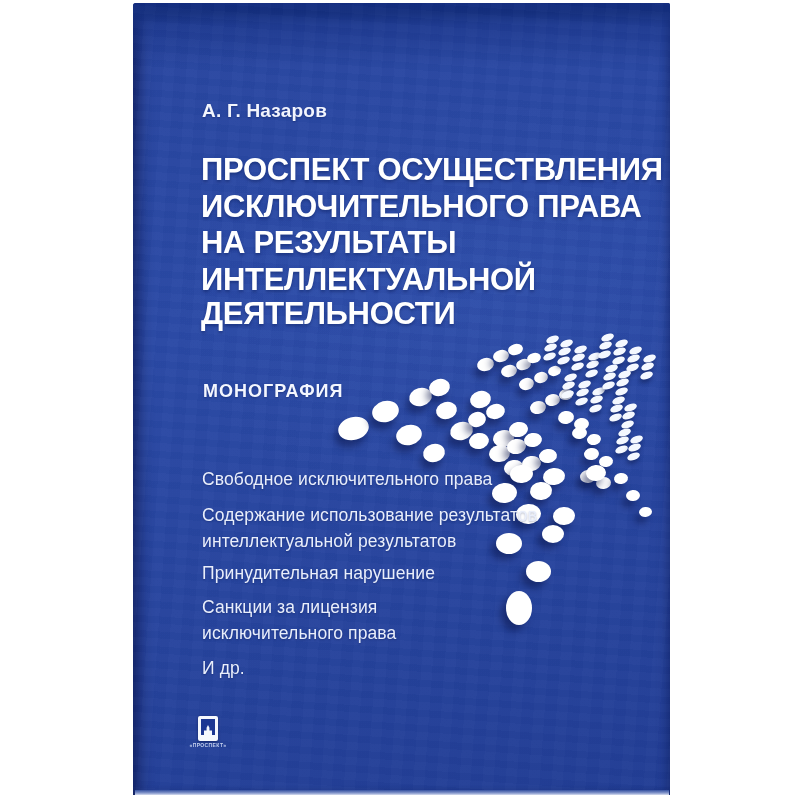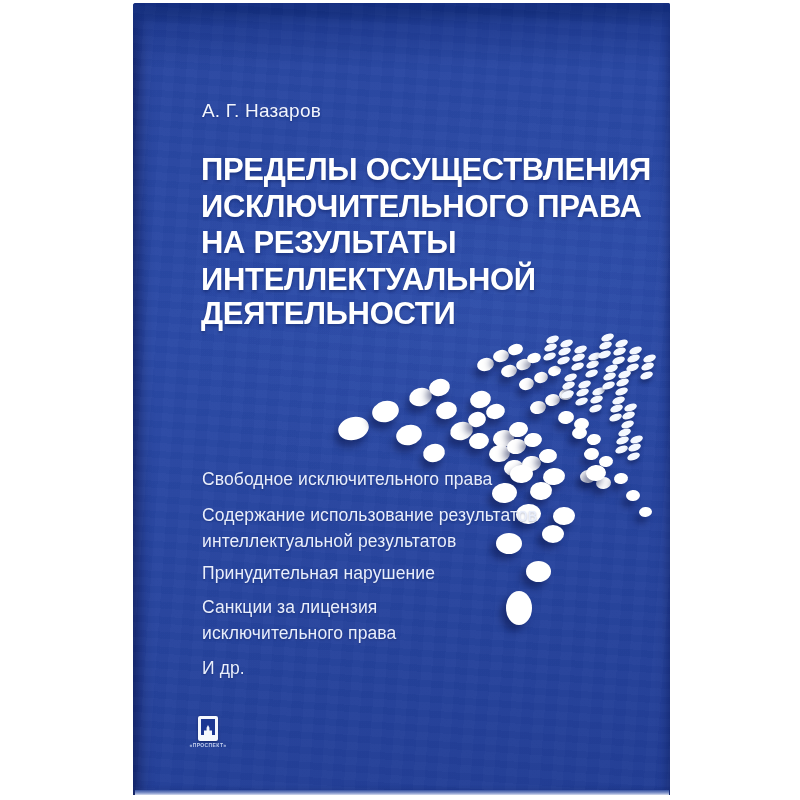--- a/index.html
+++ b/index.html
@@ -33,21 +33,21 @@
     position:absolute;inset:0;pointer-events:none;opacity:.6;
     background:
       repeating-linear-gradient(4deg, rgba(255,255,255,.020) 0 8px, rgba(4,10,50,.028) 8px 15px),
       repeating-linear-gradient(94deg, rgba(4,10,50,.025) 0 12px, rgba(255,255,255,.018) 12px 23px);
   }
 
   
   .layer{position:absolute;left:0;top:0;width:800px;height:800px;}
   .author{
     position:absolute;left:202px;top:100px;
-    color:#f2f5fd;font-size:19px;font-weight:400;letter-spacing:.2px;
+    color:#f2f5fd;font-size:19px;font-weight:700;letter-spacing:.2px;
     text-shadow:0 1px 2px rgba(0,16,70,.35);
   }
   .title-line{
     position:absolute;left:201px;height:37px;
     color:#ffffff;font-size:31px;font-weight:700;letter-spacing:-.3px;
     text-shadow:0 2px 3px rgba(0,16,70,.35);white-space:nowrap;
   }
   .subtitle{
     position:absolute;left:203px;top:381px;
     color:#f4f7ff;font-size:18px;font-weight:700;letter-spacing:1px;
@@ -91,27 +91,28 @@
     <div class="cover-top-edge"></div>
     <div class="cover-texture"></div>
     <div class="cover-bottom-edge"></div>
   </div>
 
   <div class="layer">
 
     <div class="author">А. Г. Назаров</div>
 
     <div id="title-block">
-        <div class="title-line" style="top: 152px;">ПРЕДЕЛЫ ОСУЩЕСТВЛЕНИЯ</div>
+        <div class="title-line" style="top: 152px;">ПРОСПЕКТ ОСУЩЕСТВЛЕНИЯ</div>
         <div class="title-line" style="top: 188.5px;">ИСКЛЮЧИТЕЛЬНОГО ПРАВА</div>
         <div class="title-line" style="top: 225px;">НА РЕЗУЛЬТАТЫ</div>
         <div class="title-line" style="top: 261.5px;">ИНТЕЛЛЕКТУАЛЬНОЙ</div>
         <div class="title-line" style="top: 296px;">ДЕЯТЕЛЬНОСТИ</div>
       </div>
 
+    <div class="subtitle">МОНОГРАФИЯ</div>
 
     <div id="art-block">
         <div class="dot" style="left: 337.5px; top: 416.5px; width: 31px; height: 23px; transform: rotate(-15deg);"></div>
         <div class="dot" style="left: 371.5px; top: 400.5px; width: 27px; height: 21px; transform: rotate(-15deg);"></div>
         <div class="dot" style="left: 396px; top: 425px; width: 26px; height: 20px; transform: rotate(-15deg);"></div>
         <div class="dot" style="left: 408.5px; top: 388px; width: 23px; height: 18px; transform: rotate(-15deg);"></div>
         <div class="dot" style="left: 428.5px; top: 378.5px; width: 21px; height: 17px; transform: rotate(-15deg);"></div>
         <div class="dot" style="left: 435.5px; top: 401.5px; width: 21px; height: 17px; transform: rotate(-15deg);"></div>
         <div class="dot" style="left: 449.5px; top: 422px; width: 23px; height: 18px; transform: rotate(-15deg);"></div>
         <div class="dot" style="left: 423px; top: 444px; width: 22px; height: 18px; transform: rotate(-15deg);"></div>

